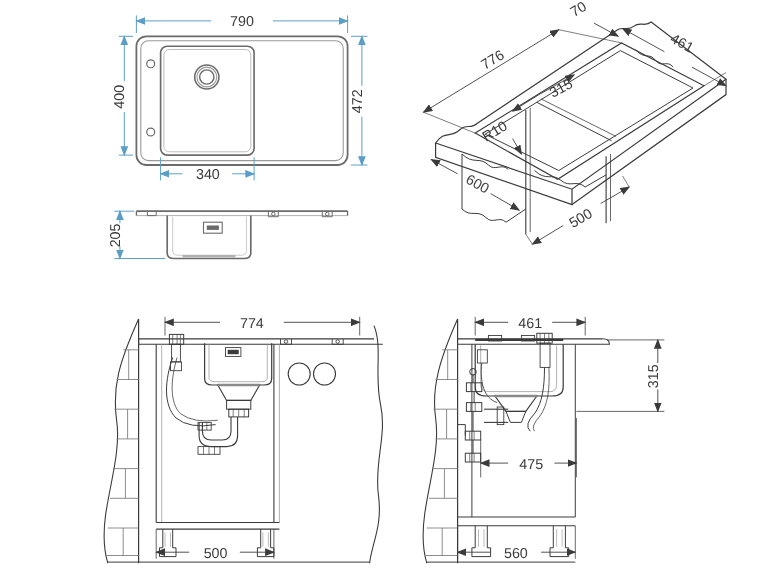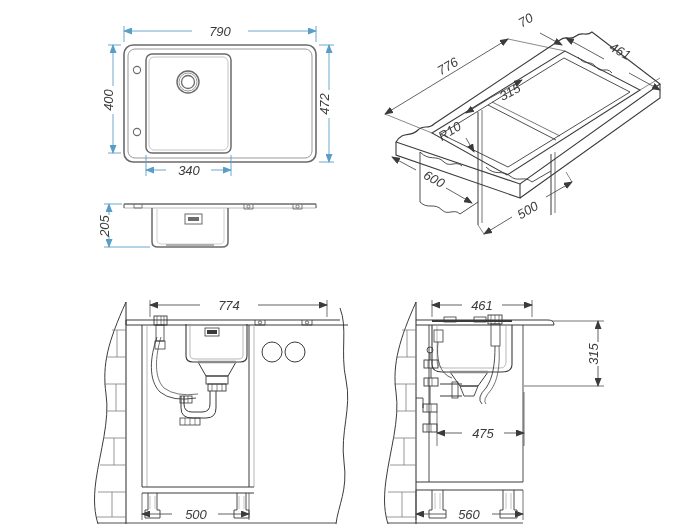--- a/index.html
+++ b/index.html
@@ -1,21 +1,21 @@
 <!DOCTYPE html>
 <html><head>
 <meta charset="utf-8">
 <style>
   html,body{margin:0;padding:0;}
   body{
     width:700px;height:524px;background:#ffffff;
     font-family:"Liberation Sans", sans-serif;
     overflow:hidden;position:relative;
   }
-  #sheet{position:absolute;left:0;top:12px;width:700px;height:466px;font-style:italic;}
+  #sheet{position:absolute;left:0;top:0;width:700px;height:466px;}
   svg{display:block;}
   .dimtxt{font-family:"Liberation Sans", sans-serif;font-size:13px;fill:#3b3b3b;}
 </style>
 </head>
 <body>
 
 <div id="sheet">
 <svg width="700" height="524" viewBox="0 0 700 524" xmlns="http://www.w3.org/2000/svg">
 
   <defs>

